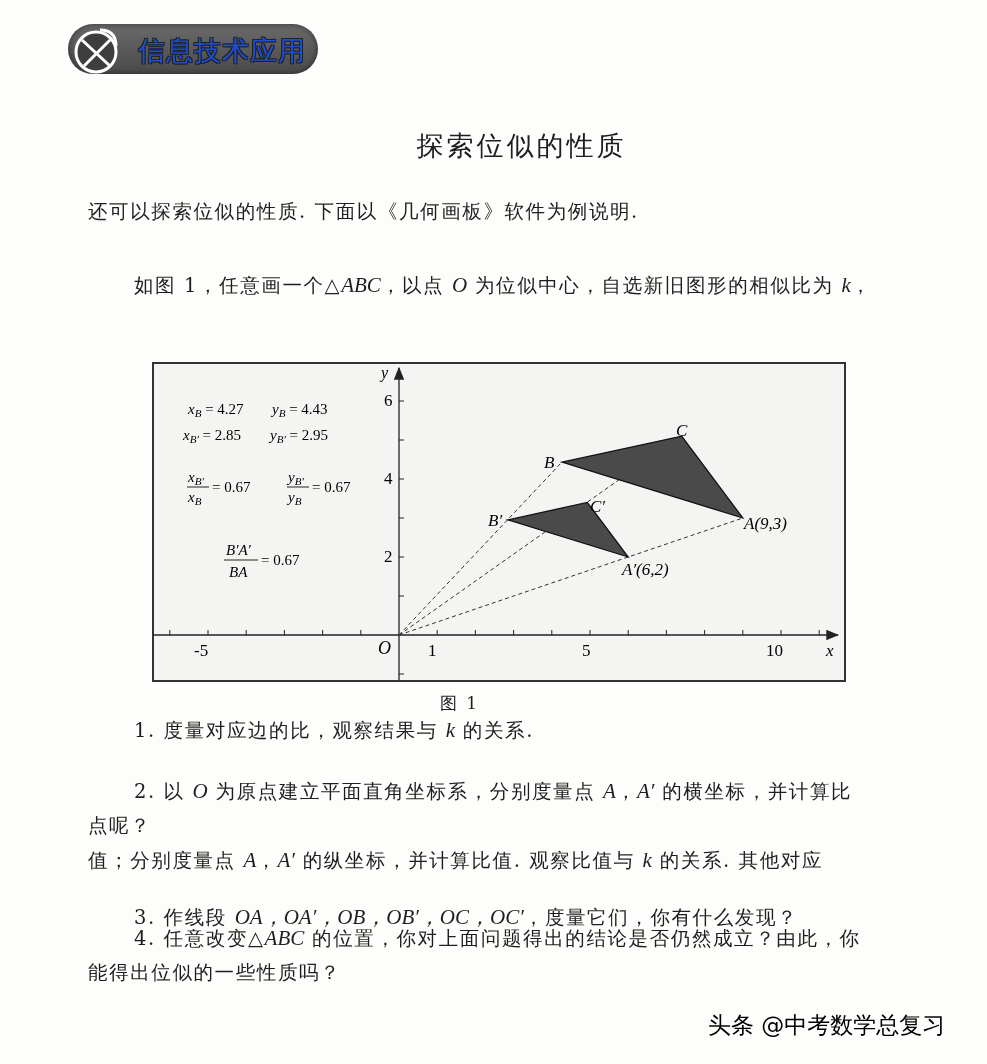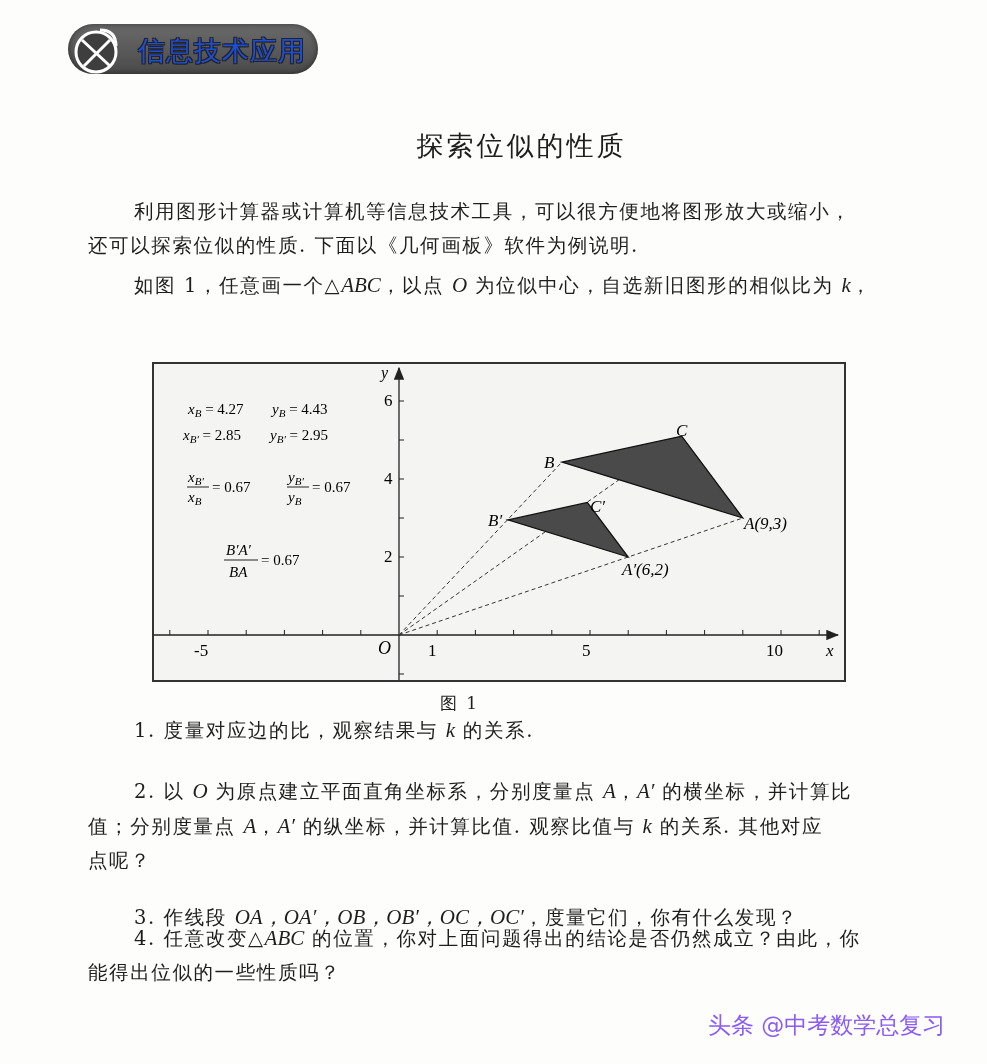--- a/index.html
+++ b/index.html
@@ -13,37 +13,36 @@
        text-shadow:-1px -1px 0 #222,1px -1px 0 #222,-1px 1px 0 #222,1px 1px 0 #222;}
   .page-title{position:absolute;left:0;width:987px;top:128px;text-align:center;font-size:27px;letter-spacing:3px;padding-left:28px;}
   .para{position:absolute;left:88px;width:838px;font-size:19.5px;line-height:34px;letter-spacing:1.6px;text-align:justify;}
   .para .ind{padding-left:46px;}
   i.m{font-family:"Liberation Serif","DejaVu Serif",serif;font-style:italic;font-size:21px;letter-spacing:0;}
   .figure{position:absolute;left:152px;top:362px;width:690px;height:316px;border:2px solid #333;
        background:#f4f4f2;overflow:hidden;}
   .figure svg{position:absolute;left:0;top:0;}
   .fig-caption{position:absolute;left:0;width:919px;top:692px;text-align:center;font-size:17px;letter-spacing:2px;}
   .watermark{position:absolute;left:708px;top:1010px;font-family:"DejaVu Sans","Liberation Sans",sans-serif;
-       font-size:23px;color:#8b5cf6;}
+       font-size:23px;color:#000000;}
 </style>
 </head>
 <body>
 
 <div class="header-tab"></div>
 <svg class="header-logo" viewBox="0 0 52 52">
   <circle cx="26" cy="28" r="20" fill="#3e3e3e" stroke="#fff" stroke-width="3"></circle>
   <path d="M12 16 L40 42 M40 16 L14 42" stroke="#fff" stroke-width="3" fill="none"></path>
   <path d="M30 6 Q46 6 46 22" stroke="#fff" stroke-width="3" fill="none"></path>
 </svg>
 <div class="header-text">信息技术应用</div>
 
 <div class="page-title">探索位似的性质</div>
 
 <div class="para" style="top:195px;">
-  <div class="ind">利用图形计算器或计算机等信息技术工具，可以很方便地将图形放大或缩小，</div>
   <div>还可以探索位似的性质. 下面以《几何画板》软件为例说明.</div>
 </div>
 <div class="para" style="top:268px;">
   <div class="ind"><span>如图 1，任意画一个△</span><i class="m">ABC</i><span>，以点 </span><i class="m">O</i><span> 为位似中心，自选新旧图形的相似比为 </span><i class="m">k</i><span>，</span></div>
 </div>
 
 <div class="figure">
   <svg width="690" height="316" viewBox="0 0 690 316" font-family="Liberation Serif, DejaVu Serif, serif">
     <defs>
       <marker id="arr" markerWidth="10" markerHeight="8" refX="9" refY="4" orient="auto">
@@ -143,22 +142,22 @@
     </g>
   </svg>
 </div>
 <div class="fig-caption">图 1</div>
 
 <div class="para" style="top:713px;">
   <div class="ind"><span>1. 度量对应边的比，观察结果与 </span><i class="m">k</i><span> 的关系.</span></div>
 </div>
 <div class="para" style="top:774px;">
   <div class="ind"><span>2. 以 </span><i class="m">O</i><span> 为原点建立平面直角坐标系，分别度量点 </span><i class="m">A</i><span>，</span><i class="m">A′</i><span> 的横坐标，并计算比</span></div>
+  <div>点呢？</div>
   <div><span>值；分别度量点 </span><i class="m">A</i><span>，</span><i class="m">A′</i><span> 的纵坐标，并计算比值. 观察比值与 </span><i class="m">k</i><span> 的关系. 其他对应</span></div>
-  <div>点呢？</div>
 </div>
 <div class="para" style="top:900px;">
   <div class="ind"><span>3. 作线段 </span><i class="m">OA，OA′，OB，OB′，OC，OC′</i><span>，度量它们，你有什么发现？</span></div>
 </div>
 <div class="para" style="top:921px;">
   <div class="ind"><span>4. 任意改变△</span><i class="m">ABC</i><span> 的位置，你对上面问题得出的结论是否仍然成立？由此，你</span></div>
   <div>能得出位似的一些性质吗？</div>
 </div>
 
 <div class="watermark">头条 @中考数学总复习</div>

